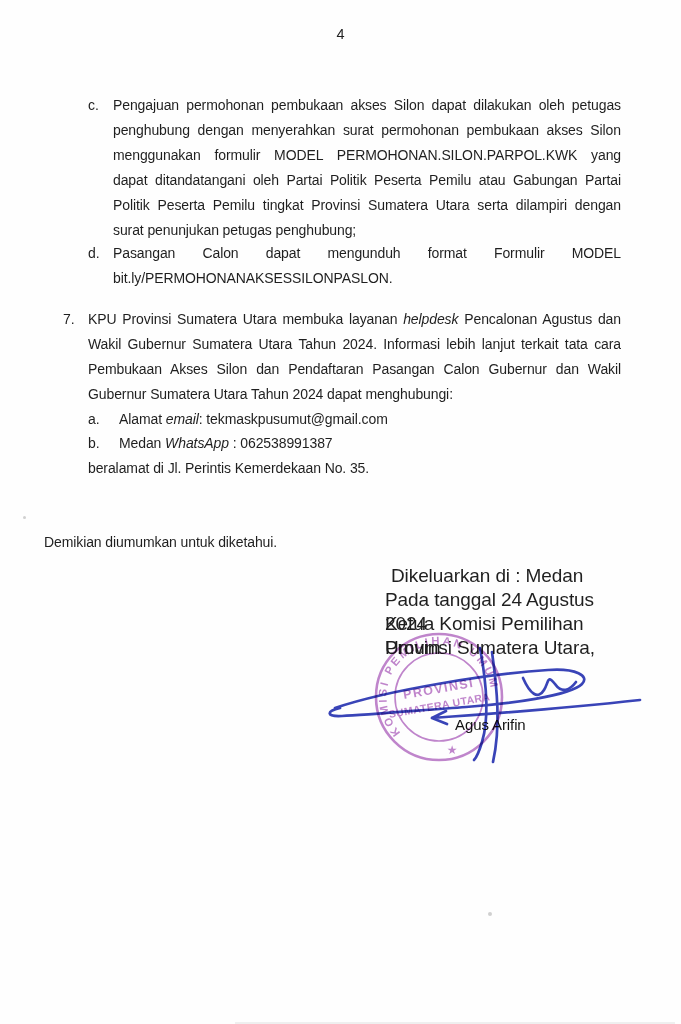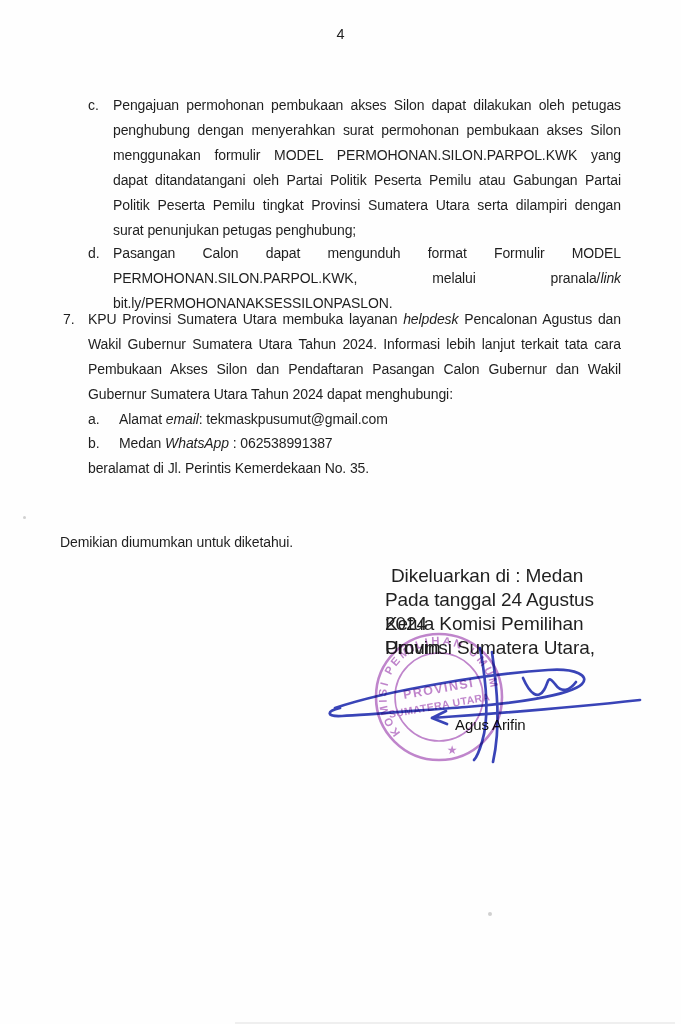--- a/index.html
+++ b/index.html
@@ -19,21 +19,21 @@
     text-align:center; font-size:14.5px;
   }
   .item { position:absolute; }
   .marker { position:absolute; left:0; top:0; line-height:25px; }
   .lines { margin-left:25px; }
   .lines.indent27 { margin-left:31px; }
   .tline { line-height:25px; height:25px; white-space:normal; }
   .tline.just { text-align:justify; overflow:hidden; }
   .tline.just::after { content:""; display:inline-block; width:100%; height:0; }
   .it { font-style:italic; }
-  .closing { position:absolute; left:60px; top:530px; line-height:25px; }
+  .closing { position:absolute; left:44px; top:530px; line-height:25px; }
   .sigblock { position:absolute; left:385px; top:564px; width:220px; font-size:19px; }
   .sigblock .tline { line-height:24px; height:24px; }
   .sigblock .tline:nth-child(1) { margin-left:6px; }
   .sigblock .tline:nth-child(4) { }
   .signatory-name { position:absolute; left:455px; top:716px; font-size:15px; color:#121212; }
   svg.ink { position:absolute; mix-blend-mode:multiply; }
   .speck { position:absolute; background:#9a9a9a; border-radius:50%; opacity:0.45; }
   .edge-shadow { position:absolute; background:rgba(0,0,0,0.06); }
 </style>
 </head>
@@ -52,21 +52,20 @@
         <div class="tline just"><span>dapat ditandatangani oleh Partai Politik Peserta Pemilu atau Gabungan Partai</span></div>
         <div class="tline just"><span>Politik Peserta Pemilu tingkat Provinsi Sumatera Utara serta dilampiri dengan</span></div>
         <div class="tline"><span>surat penunjukan petugas penghubung;</span></div>
       </div>
   </div>
 
   <div class="item" style="left:88px; top:241px; width:533px;">
     <span class="marker">d.</span>
     <div class="lines">
         <div class="tline just"><span>Pasangan Calon dapat mengunduh format Formulir MODEL</span></div>
-        <div class="tline just"><span>PERMOHONAN.SILON.PARPOL.KWK, melalui pranala/</span><span class="it">link</span></div>
         <div class="tline"><span>bit.ly/PERMOHONANAKSESSILONPASLON.</span></div>
       </div>
   </div>
 
   <div class="item" style="left:63px; top:307px; width:558px;">
     <span class="marker">7.</span>
     <div class="lines">
         <div class="tline just"><span>KPU Provinsi Sumatera Utara membuka layanan </span><span class="it">helpdesk</span><span> Pencalonan Agustus dan</span></div>
         <div class="tline just"><span>Wakil Gubernur Sumatera Utara Tahun 2024. Informasi lebih lanjut terkait tata cara</span></div>
         <div class="tline just"><span>Pembukaan Akses Silon dan Pendaftaran Pasangan Calon Gubernur dan Wakil</span></div>

